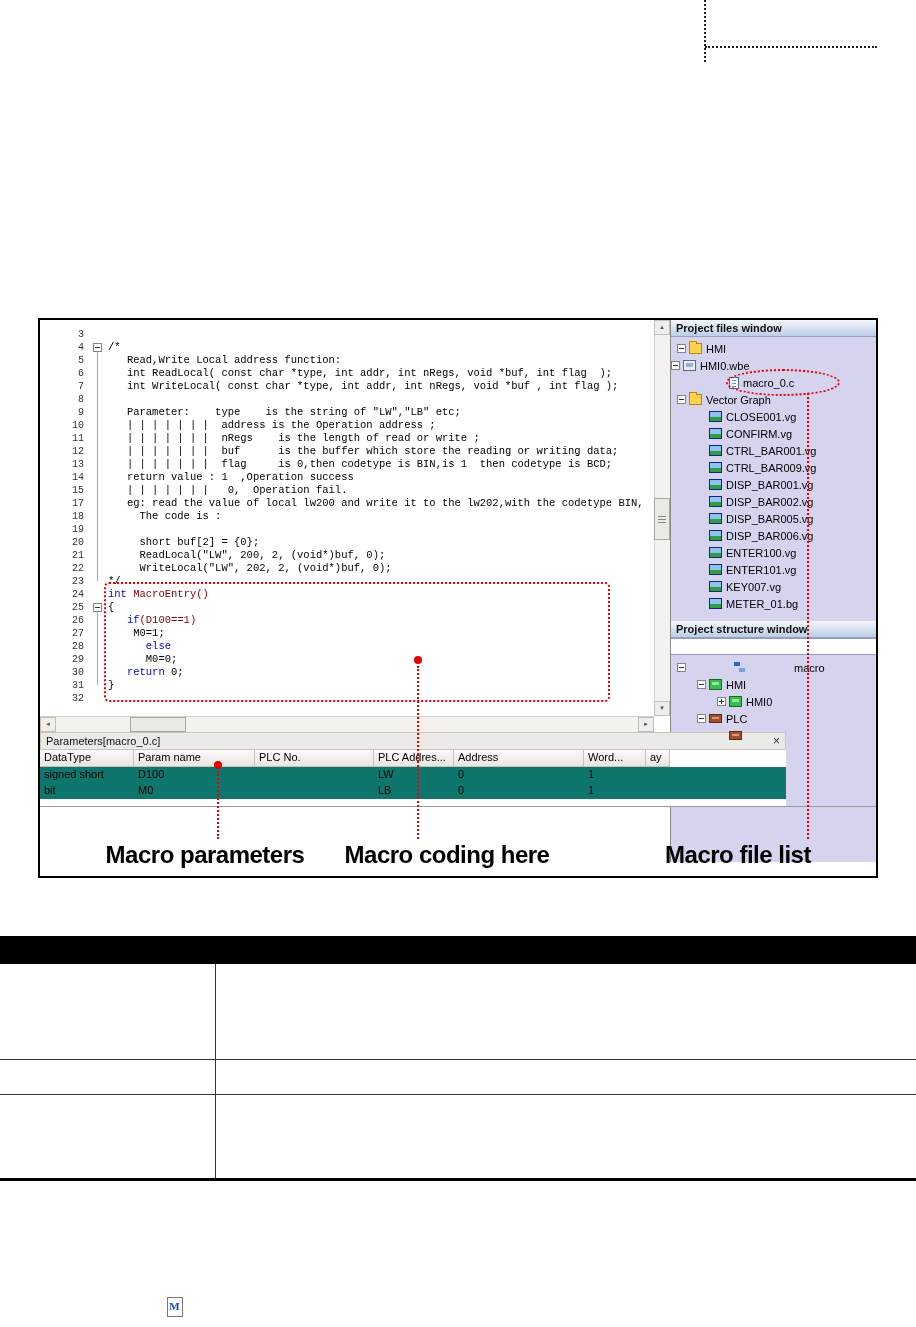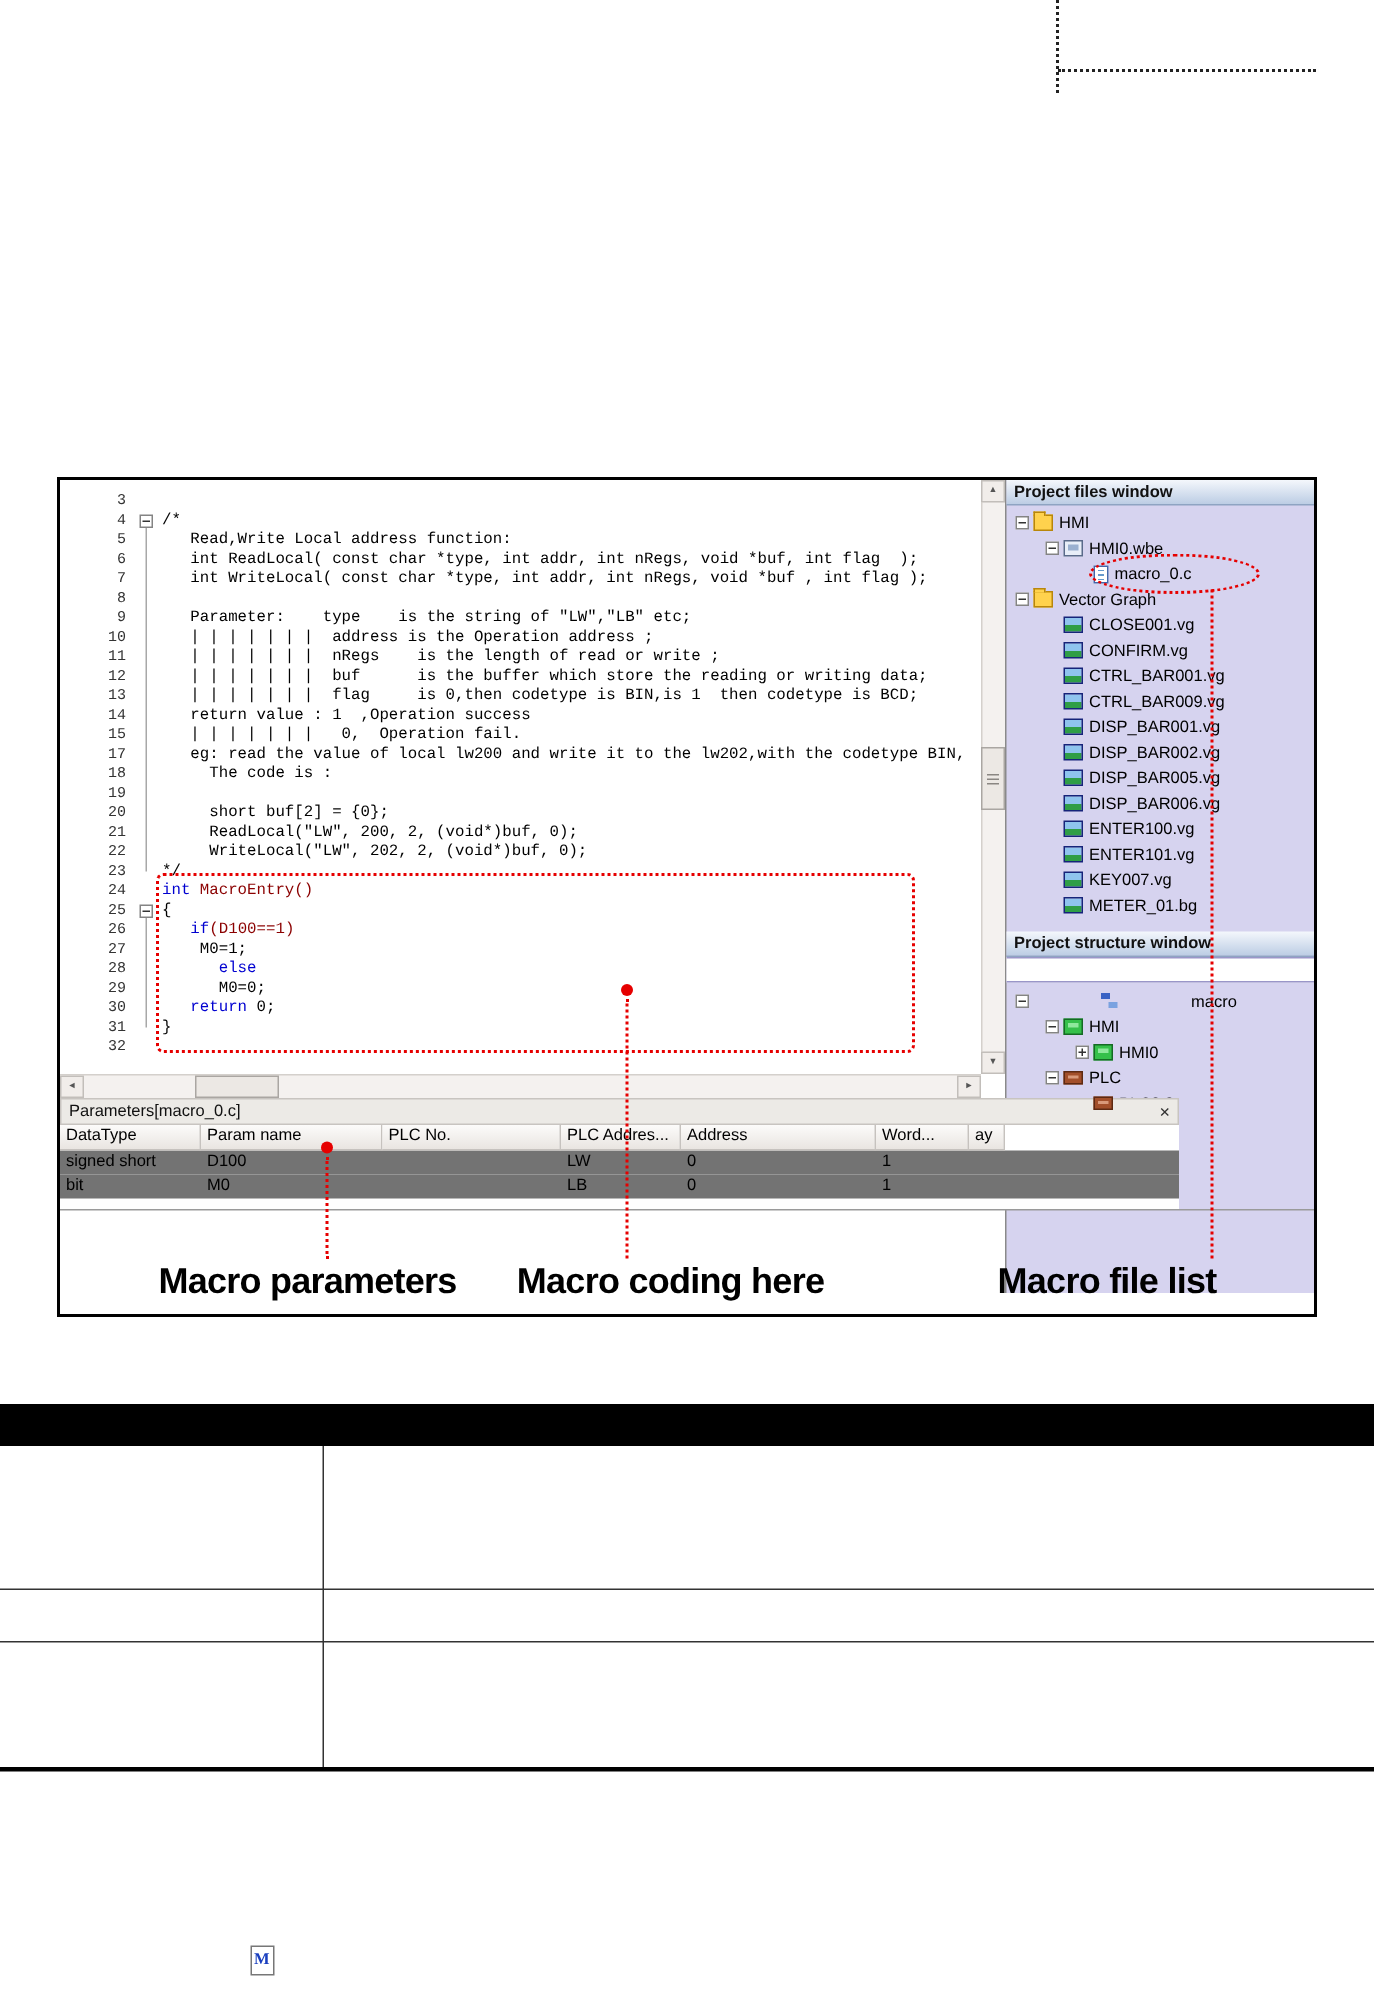--- a/index.html
+++ b/index.html
@@ -43,21 +43,21 @@
   .hscroll .left{left:0;top:0;}
   .hscroll .right{right:0;top:0;}
   .hthumb{position:absolute;left:90px;top:0;width:56px;height:15px;background:#ece8e4;border:1px solid #aaa6a2;box-sizing:border-box;}
 
   
   .params{position:absolute;left:0;top:412px;width:746px;height:74px;background:#fff;}
   .params-title-bar{height:18px;background:#eceae6;border:1px solid #c8c4c0;box-sizing:border-box;display:flex;align-items:center;justify-content:space-between;padding:0 5px;font-size:11px;color:#111;}
   .params-close{font-size:12px;color:#333;line-height:12px;}
   .params-header{height:17px;display:flex;}
   .ph-cell{box-sizing:border-box;height:17px;border-right:1px solid #c6c2be;border-bottom:1px solid #c6c2be;background:linear-gradient(#fcfbfa,#e9e5e1);font-size:11px;padding:1px 0 0 4px;white-space:nowrap;overflow:hidden;}
-  .pr-row{height:16px;display:flex;background:#737373;}
+  .pr-row{height:16px;display:flex;background:#0f766e;}
   .pr-cell{box-sizing:border-box;font-size:11px;padding:1px 0 0 4px;white-space:nowrap;overflow:hidden;}
 
   
   .right-panel{width:206px;height:542px;display:flex;flex-direction:column;background:#d6d3ef;border-left:1px solid #8a8a8a;box-sizing:border-box;}
   .pane-header{height:17px;flex:none;background:linear-gradient(#f4f7fc,#bccde4);border-bottom:1px solid #8ea4c2;font-size:11px;font-weight:bold;color:#111;padding:2px 0 0 5px;box-sizing:border-box;white-space:nowrap;overflow:hidden;}
   .files-tree{height:281px;flex:none;overflow:hidden;padding-top:3px;}
   .blank-strip{height:15px;flex:none;background:#fff;border-top:1px solid #9a96c8;border-bottom:1px solid #9a96c8;}
   .structure-tree{flex:1;overflow:hidden;padding-top:4px;}
   .tree-item{height:17px;display:flex;align-items:center;font-size:11px;color:#000;white-space:nowrap;overflow:hidden;}
   .exp{width:9px;height:9px;flex:none;background:#fff;border:1px solid #848484;position:relative;box-sizing:border-box;margin-right:3px;}
@@ -215,21 +215,21 @@
       <div class="right-panel">
         <div class="pane-header">
           <span>Project files window</span>
         </div>
         <div class="tree files-tree">
             <div class="tree-item" style="padding-left: 6px;">
               <span class="exp minus"></span>
               <span class="ticon ti-folder"></span>
               <span class="tlabel">HMI</span>
             </div>
-            <div class="tree-item" style="padding-left: 26px;">
+            <div class="tree-item" style="">
               <span class="exp minus"></span>
               <span class="ticon ti-hmi-file"></span>
               <span class="tlabel">HMI0.wbe</span>
             </div>
             <div class="tree-item" style="padding-left: 46px;">
               <span class="exp none"></span>
               <span class="ticon ti-macro-file"></span>
               <span class="tlabel">macro_0.c</span>
             </div>
             <div class="tree-item" style="padding-left: 6px;">

